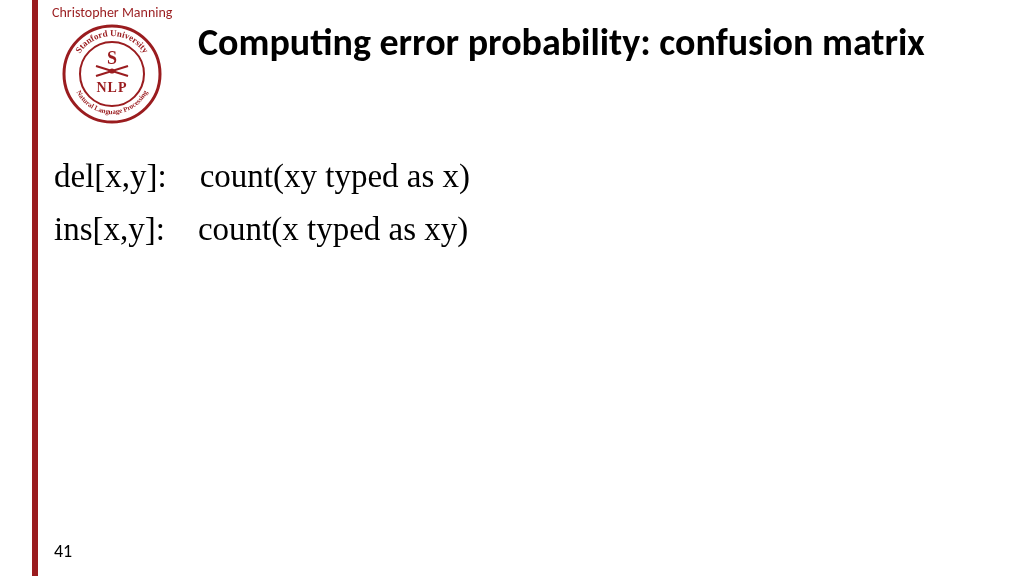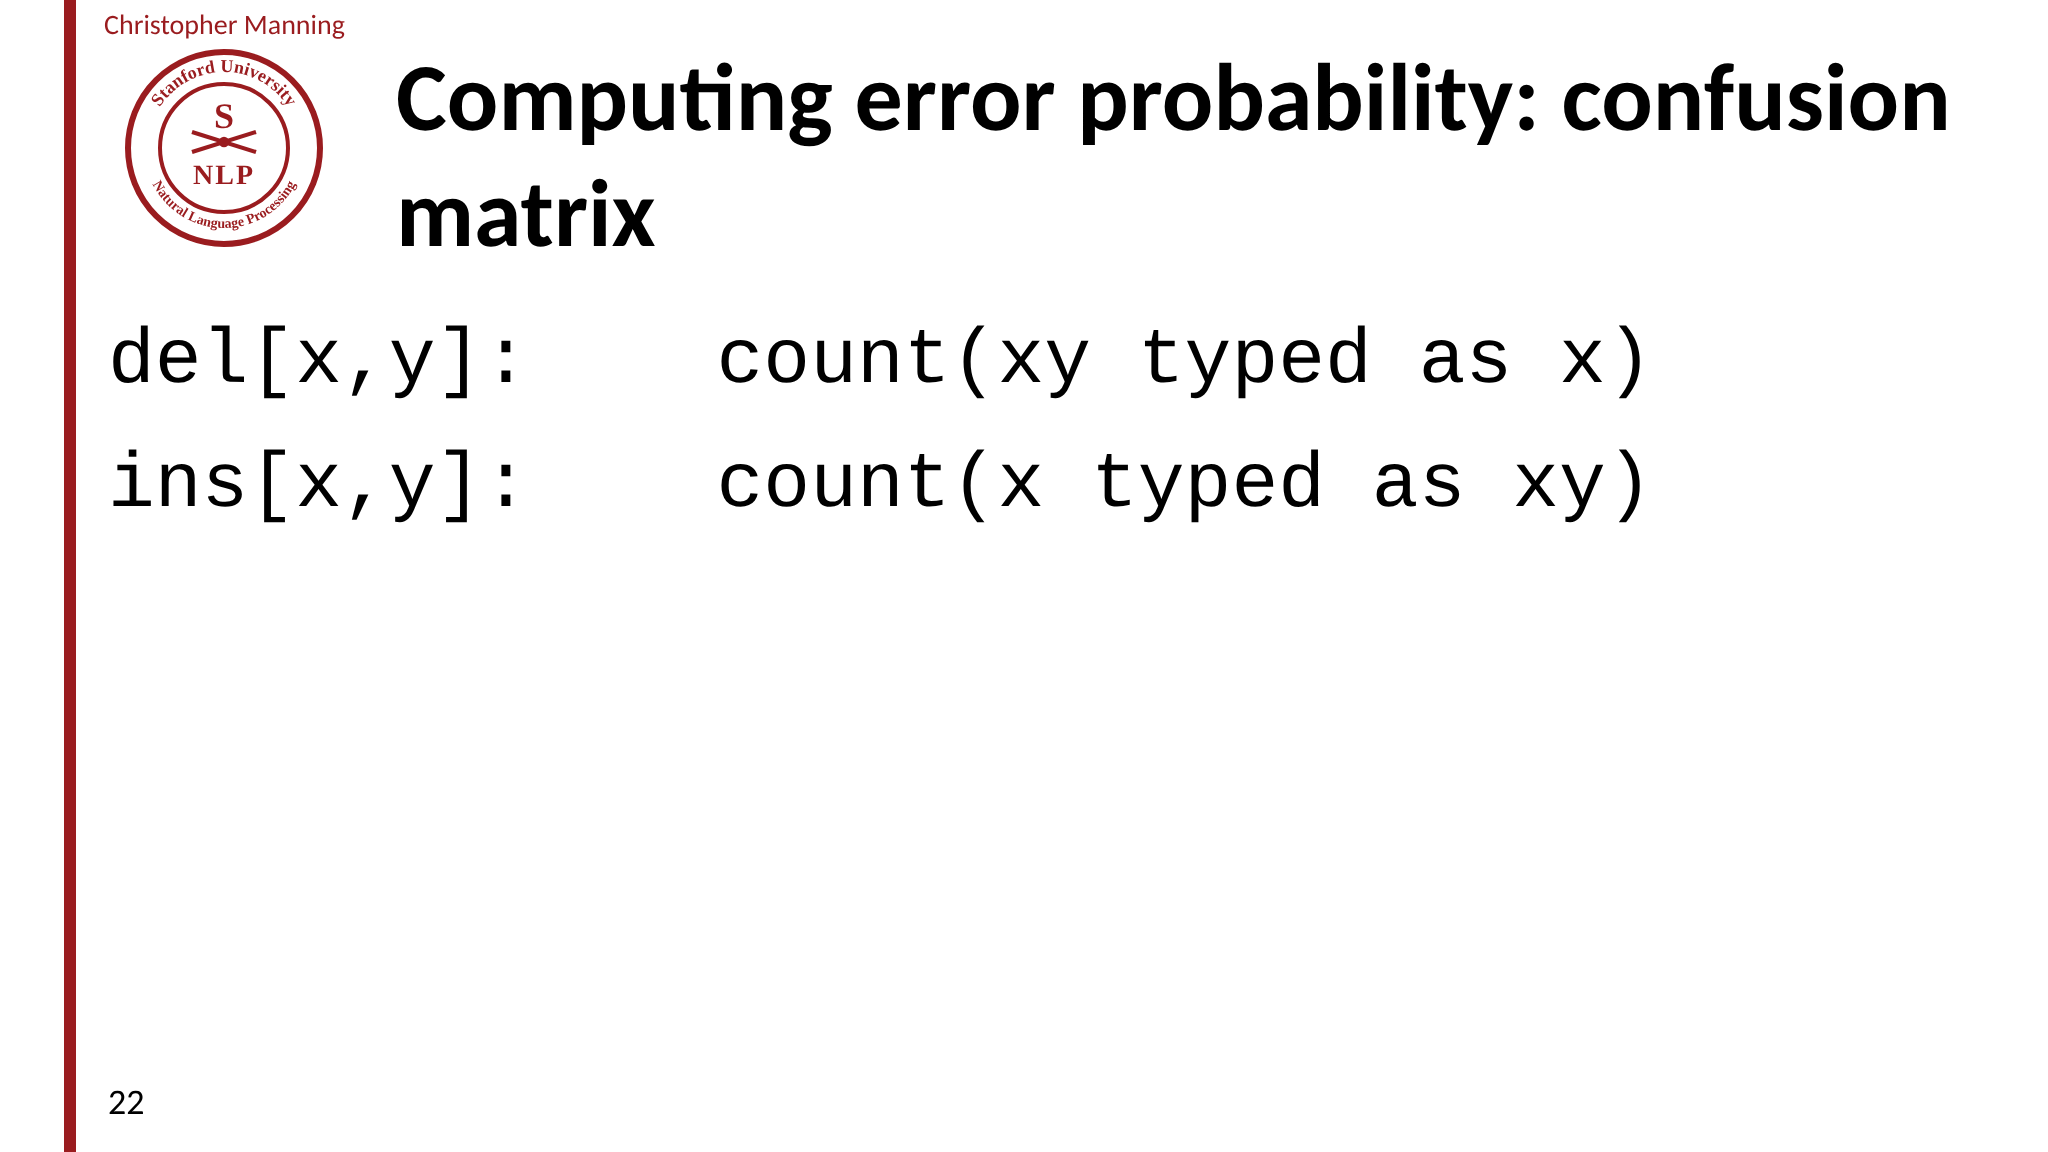--- a/index.html
+++ b/index.html
@@ -32,31 +32,31 @@
     left: 24px;
     top: 24px;
     width: 100px;
     height: 100px;
   }
   .title {
     position: absolute;
     left: 160px;
     top: 20px;
     width: 820px;
-    font-size: 48px;
+    font-size: 38px;
     font-weight: 700;
     line-height: 1.2;
     color: #000;
   }
   .defs {
     position: absolute;
     left: 16px;
     top: 150px;
-    font-family: Liberation Mono, monospace;
-    font-size: 39px;
+    font-family: Liberation Serif, serif;
+    font-size: 33px;
     line-height: 1.6;
     color: #000;
   }
   .defs .row { white-space: pre; }
   .note {
     position: absolute;
     left: 16px;
     top: 400px;
     font-size: 30px;
     color: #000;
@@ -101,15 +101,15 @@
   </div>
 
   <div class="title">Computing error probability: confusion matrix</div>
 
   <div class="defs">
     <div class="row"><span>del[x,y]:</span><span>    </span><span>count(xy typed as x)</span></div>
     <div class="row"><span>ins[x,y]:</span><span>    </span><span>count(x typed as xy)</span></div>
   </div>
 
 
-  <div class="pagenum">22</div>
+  <div class="pagenum">41</div>
 
 </div>
 
 </body></html>

